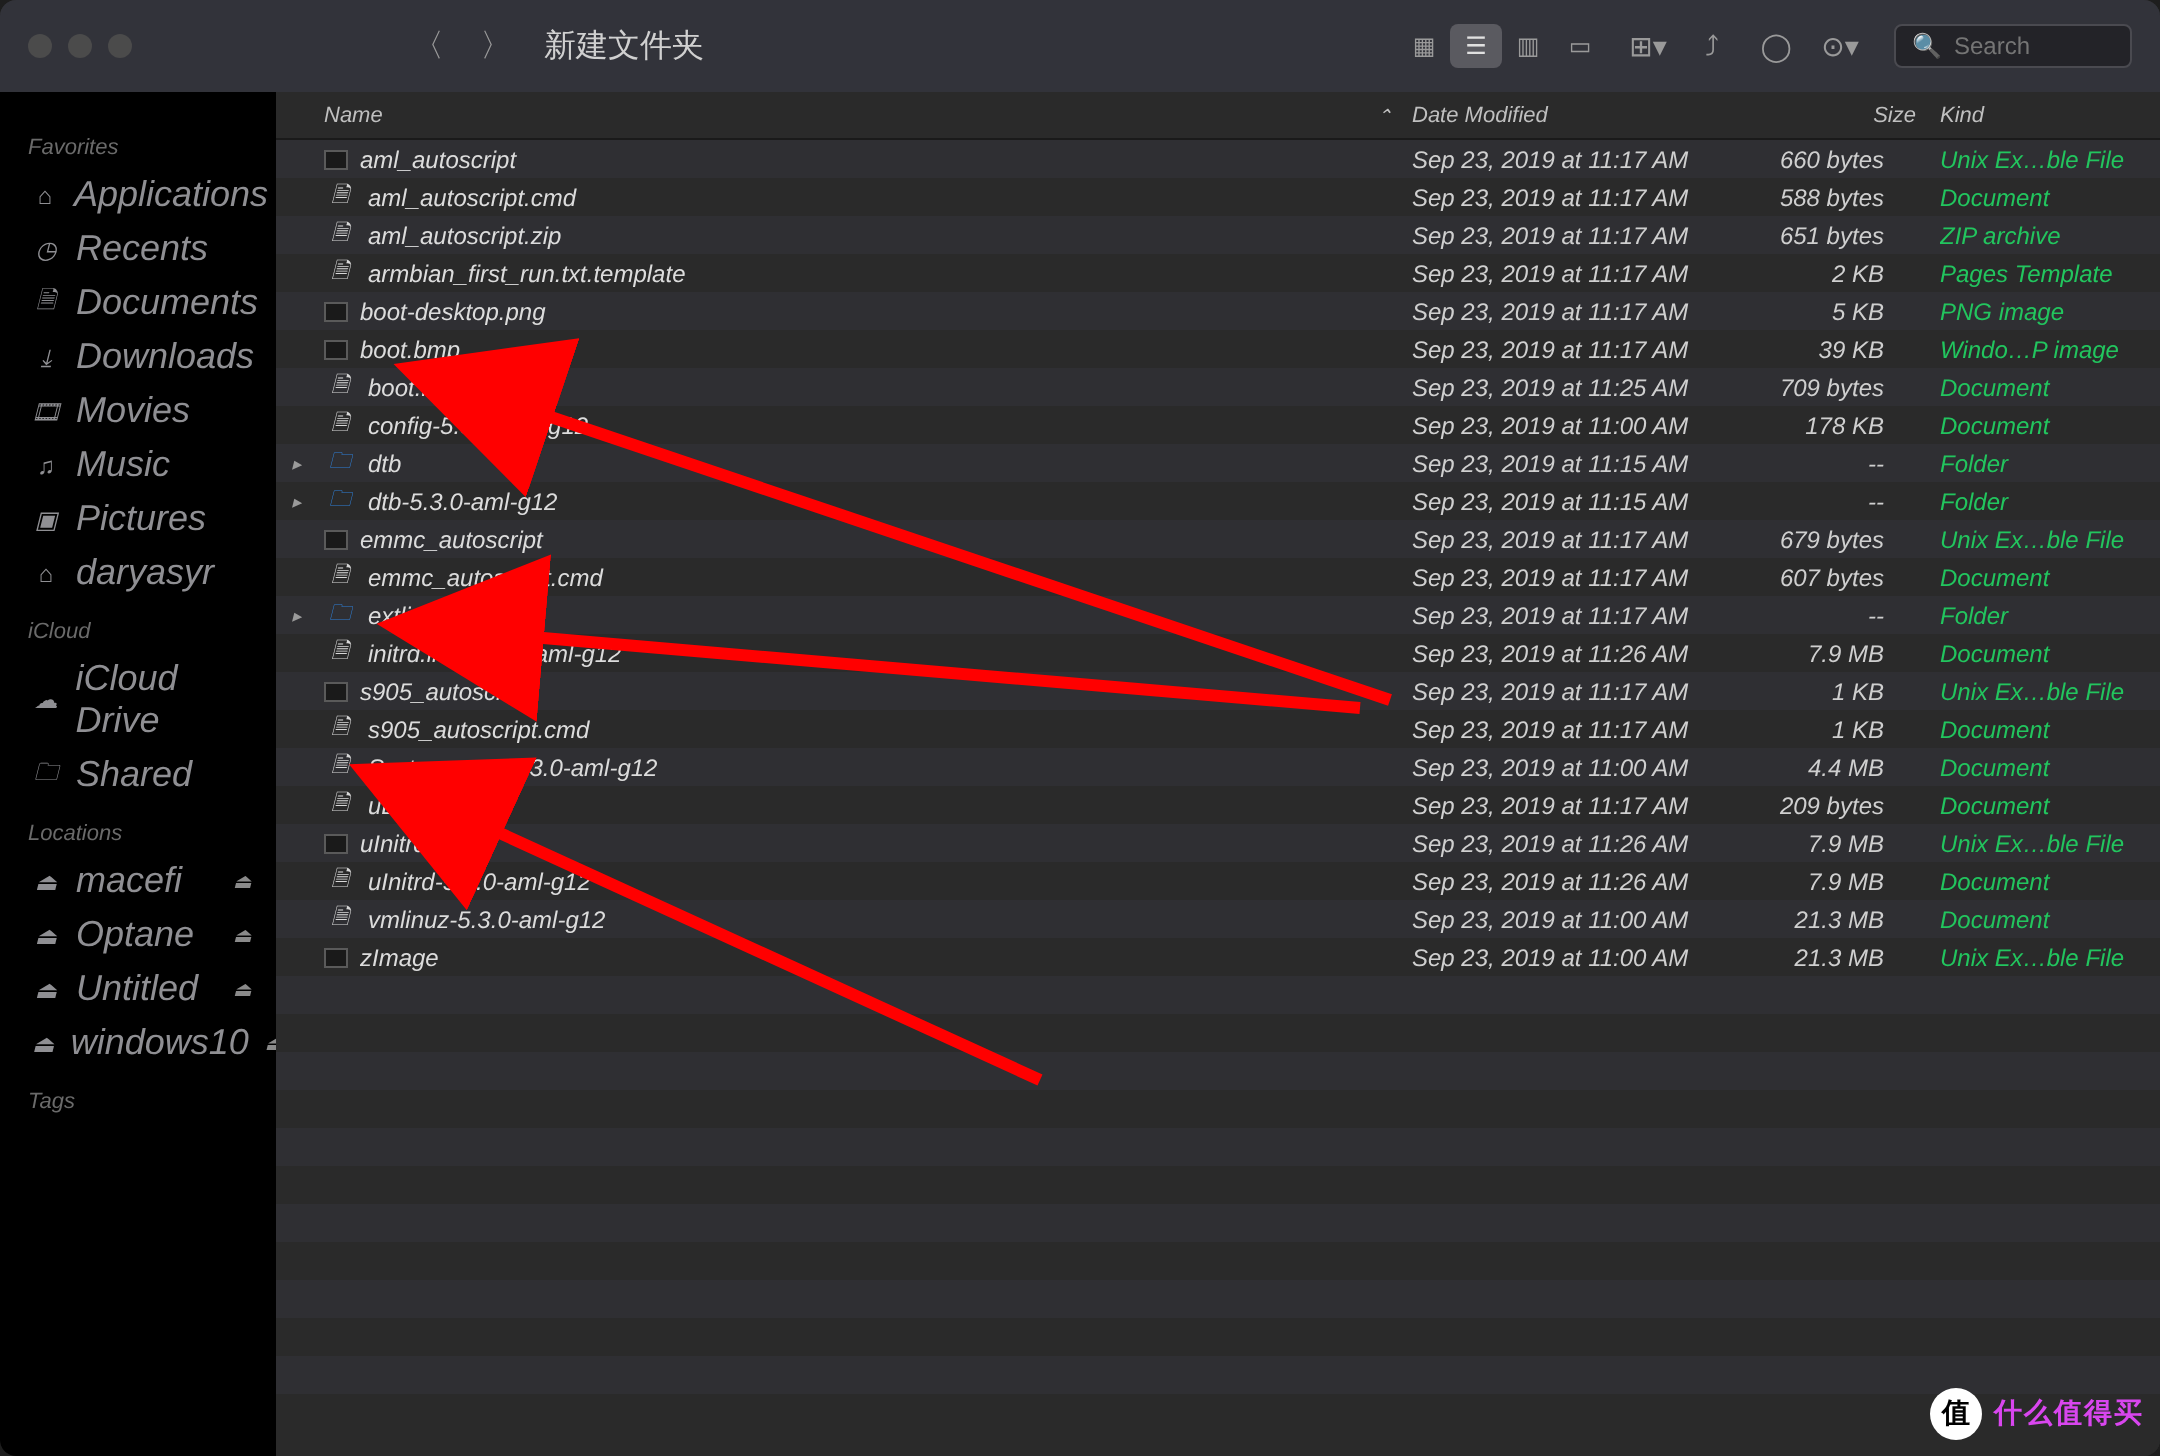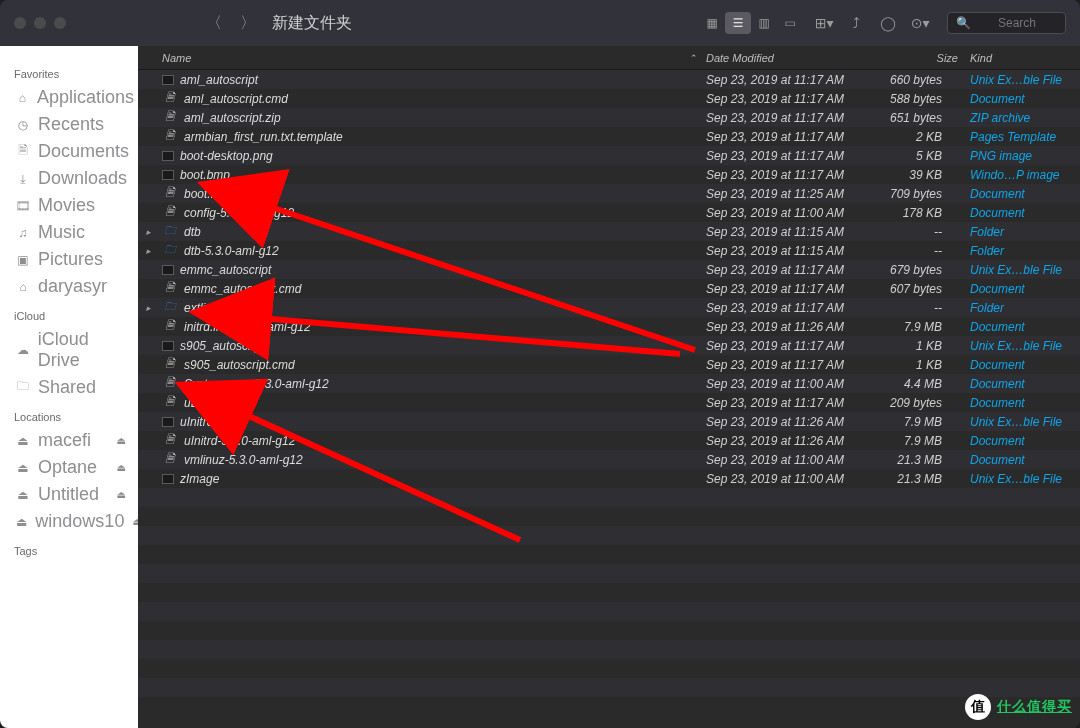--- a/index.html
+++ b/index.html
@@ -11,25 +11,25 @@
   .dot { width:12px; height:12px; border-radius:50%; background:#4b4b4b; }
   .nav { display:flex; gap:18px; margin-left:140px; color:#9a9a9a; }
   .nav .chev { font-size:16px; cursor:pointer; }
   .title { margin-left:16px; color:#d0d0d0; font-size:16px; }
   .tools { margin-left:auto; display:flex; align-items:center; gap:10px; color:#9a9a9a; }
   .viewgrp { display:flex; background:transparent; border-radius:4px; overflow:hidden; }
   .viewbtn { width:26px; height:22px; display:flex; align-items:center; justify-content:center; font-size:12px; }
   .viewbtn.active { background:#5a5a60; color:#e0e0e0; border-radius:4px; }
   .tool { width:22px; height:22px; display:flex; align-items:center; justify-content:center; font-size:14px; }
   .search { display:flex; align-items:center; gap:6px; background:#232328; border:1px solid #4a4a50; border-radius:4px; padding:2px 8px; height:22px; margin-left:6px; }
-  .search input { background:transparent; border:none; color:#ccc; font-size:12px; width:80px; outline:none;text-align:center; }
+  .search input { background:transparent; border:none; color:#ccc; font-size:12px; width:80px; outline:none; }
   .search .mag { font-size:12px; color:#8a8a8a; }
   
   .body { flex:1; display:flex; min-height:0; }
-  .sidebar { width:138px; background:#ffffff; padding:12px 0 12px 12px; font-size:12px; color:#777; overflow:hidden; }
+  .sidebar { width:138px; background:#000000; padding:12px 0 12px 12px; font-size:12px; color:#777; overflow:hidden;font-style:italic; }
   .sidehdr { text-transform:none; color:#6a6a6a; font-size:11px; margin:10px 0 4px 2px; }
   .sideitem { display:flex; align-items:center; gap:8px; padding:3px 4px; color:#8f8f93; cursor:pointer; border-radius:4px; }
   .sideitem .sicon { width:14px; display:inline-flex; justify-content:center; font-size:12px; }
   .sideitem .slabel { font-size:18px; }
   .sideitem .eject { margin-left:auto; margin-right:8px; font-size:10px; color:#8a8a8a; }
   
   .main { flex:1; background:#2a2a2a; display:flex; flex-direction:column; min-width:0;font-style:italic; }
   .cols { display:flex; align-items:center; height:24px; border-bottom:1px solid #1a1a1a; font-size:11px; color:#bfbfbf; padding-left:24px; }
   .col-name { flex:1; display:flex; align-items:center; }
   .col-name .caret { margin-left:auto; margin-right:10px; font-size:9px; }
@@ -43,27 +43,27 @@
   .row.empty { background:#2a2a2a; }
   .row.empty:nth-child(odd) { background:#2f2f33; }
   .disclosure { position:absolute; left:8px; font-size:9px; color:#9a9a9a; }
   .ficon { width:16px; display:inline-flex; justify-content:center; margin-right:6px; font-size:11px; }
   .ficon.folder { color:#2f7fd6; }
   .ficon.doc { color:#d8d8d8; }
   .ficon.exe { color:#3a3a3a; border:1px solid #5a5a5a; width:12px; height:10px; background:#1a1a1a; }
   .fname { flex:1; white-space:nowrap; overflow:hidden; text-overflow:ellipsis; }
   .fdate { width:178px; color:#cfcfcf; white-space:nowrap;margin-left:48px; }
   .fsize { width:86px; text-align:right; padding-right:28px; color:#cfcfcf; }
-  .fkind { width:110px; color:#0ea5e9; white-space:nowrap; overflow:hidden; text-overflow:ellipsis; }
+  .fkind { width:110px; color:#22c55e; white-space:nowrap; overflow:hidden; text-overflow:ellipsis; }
   
   .overlay { position:absolute; inset:0; pointer-events:none; }
   
   .watermark { position:absolute; right:8px; bottom:8px; display:flex; align-items:center; gap:6px; }
   .wmcircle { width:26px; height:26px; border-radius:50%; background:#fff; color:#000; font-weight:700; display:flex; align-items:center; justify-content:center; font-size:14px; }
-  .wmtext { color:#22c55e; font-size:14px; font-weight:600; letter-spacing:1px;text-decoration:underline; }
+  .wmtext { color:#d946ef; font-size:14px; font-weight:600; letter-spacing:1px; }
 </style>
 </head>
 <body>
 
 <div class="window">
   <div class="titlebar">
     <div class="traffic">
       <div class="dot"></div>
       <div class="dot"></div>
       <div class="dot"></div>

